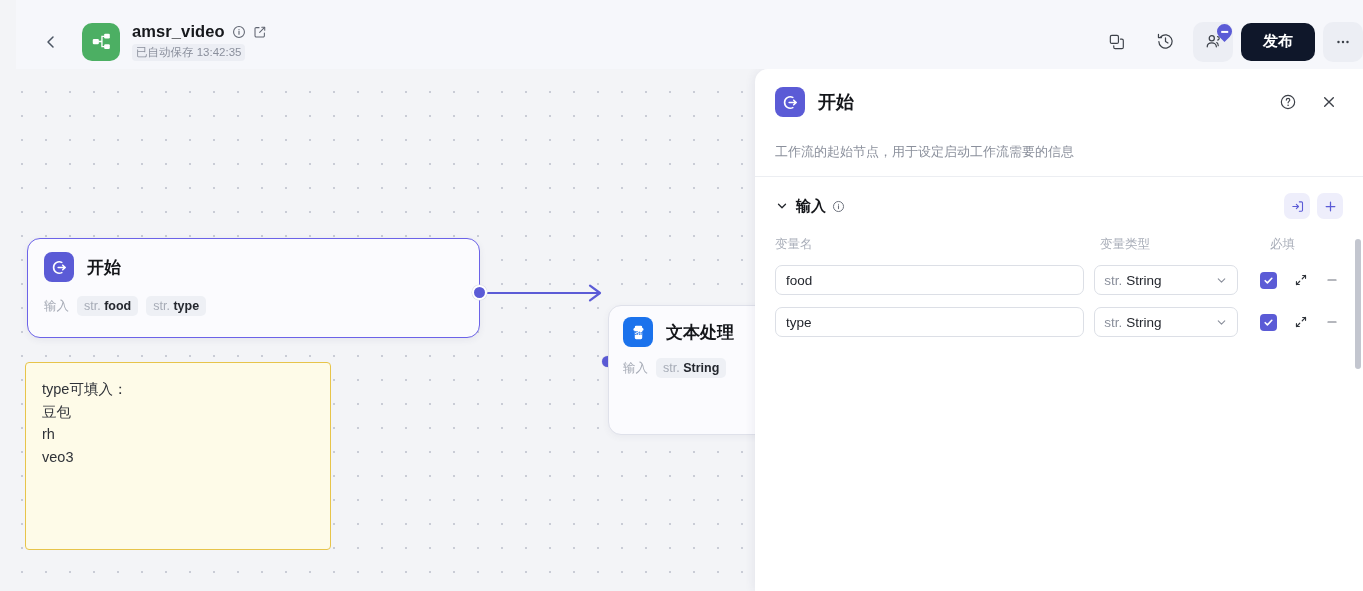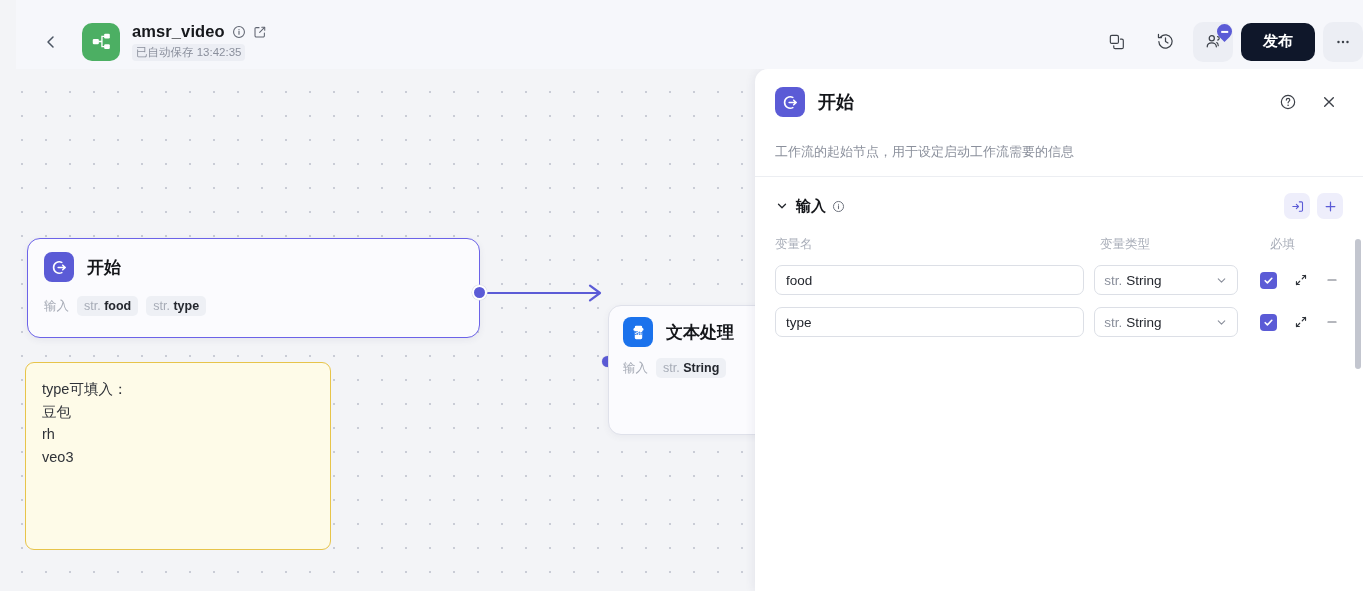--- a/index.html
+++ b/index.html
@@ -109,21 +109,21 @@
     position: absolute; width: 15px; height: 15px; border-radius: 50%;
     background: #5b5bd6; border: 2.5px solid #fff; box-shadow: 0 0 0 .5px #d9dbe5;
   }
   .handle-out { left: 472px; top: 216px; }
   .handle-in  { left: 602px; top: 287px; width: 11px; height: 11px; border-width: 0; }
   .edge { position: absolute; left: 480px; top: 208px; width: 135px; height: 32px; }
 
   
   .note {
     position: absolute; left: 25px; top: 293px; width: 306px; height: 188px;
-    background: #fefbe8; border: 1.4px solid #e7c44a; border-radius: 9px;
+    background: #fefbe8; border: 1.4px solid #e7c44a; border-radius: 4px;
     padding: 15px 16px;
     font-size: 14.5px; line-height: 22.5px; color: #2f3238;
     white-space: pre-wrap;
   }
 
   
   .panel {
     position: absolute; left: 755px; top: 69px; width: 608px; height: 522px;
     background: #fff; border-top-left-radius: 13px;
     box-shadow: -2px 0 10px rgba(60,60,100,.07);

